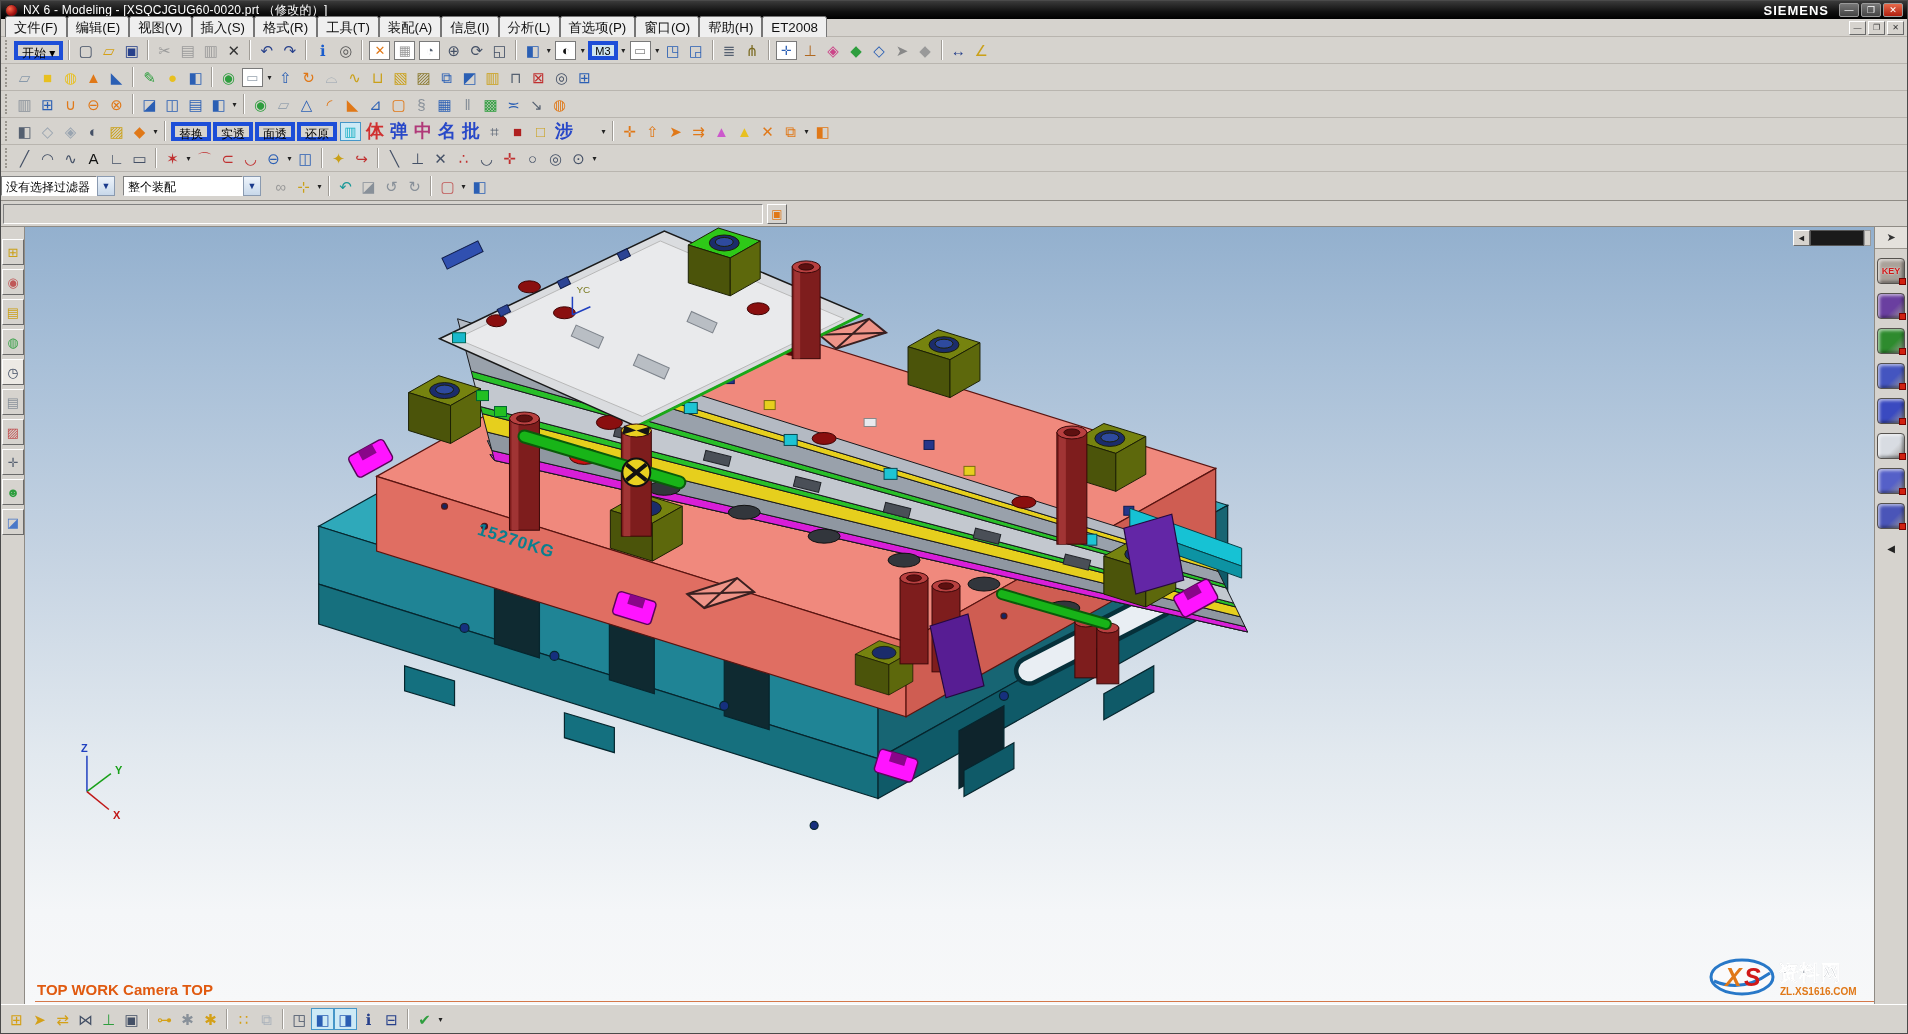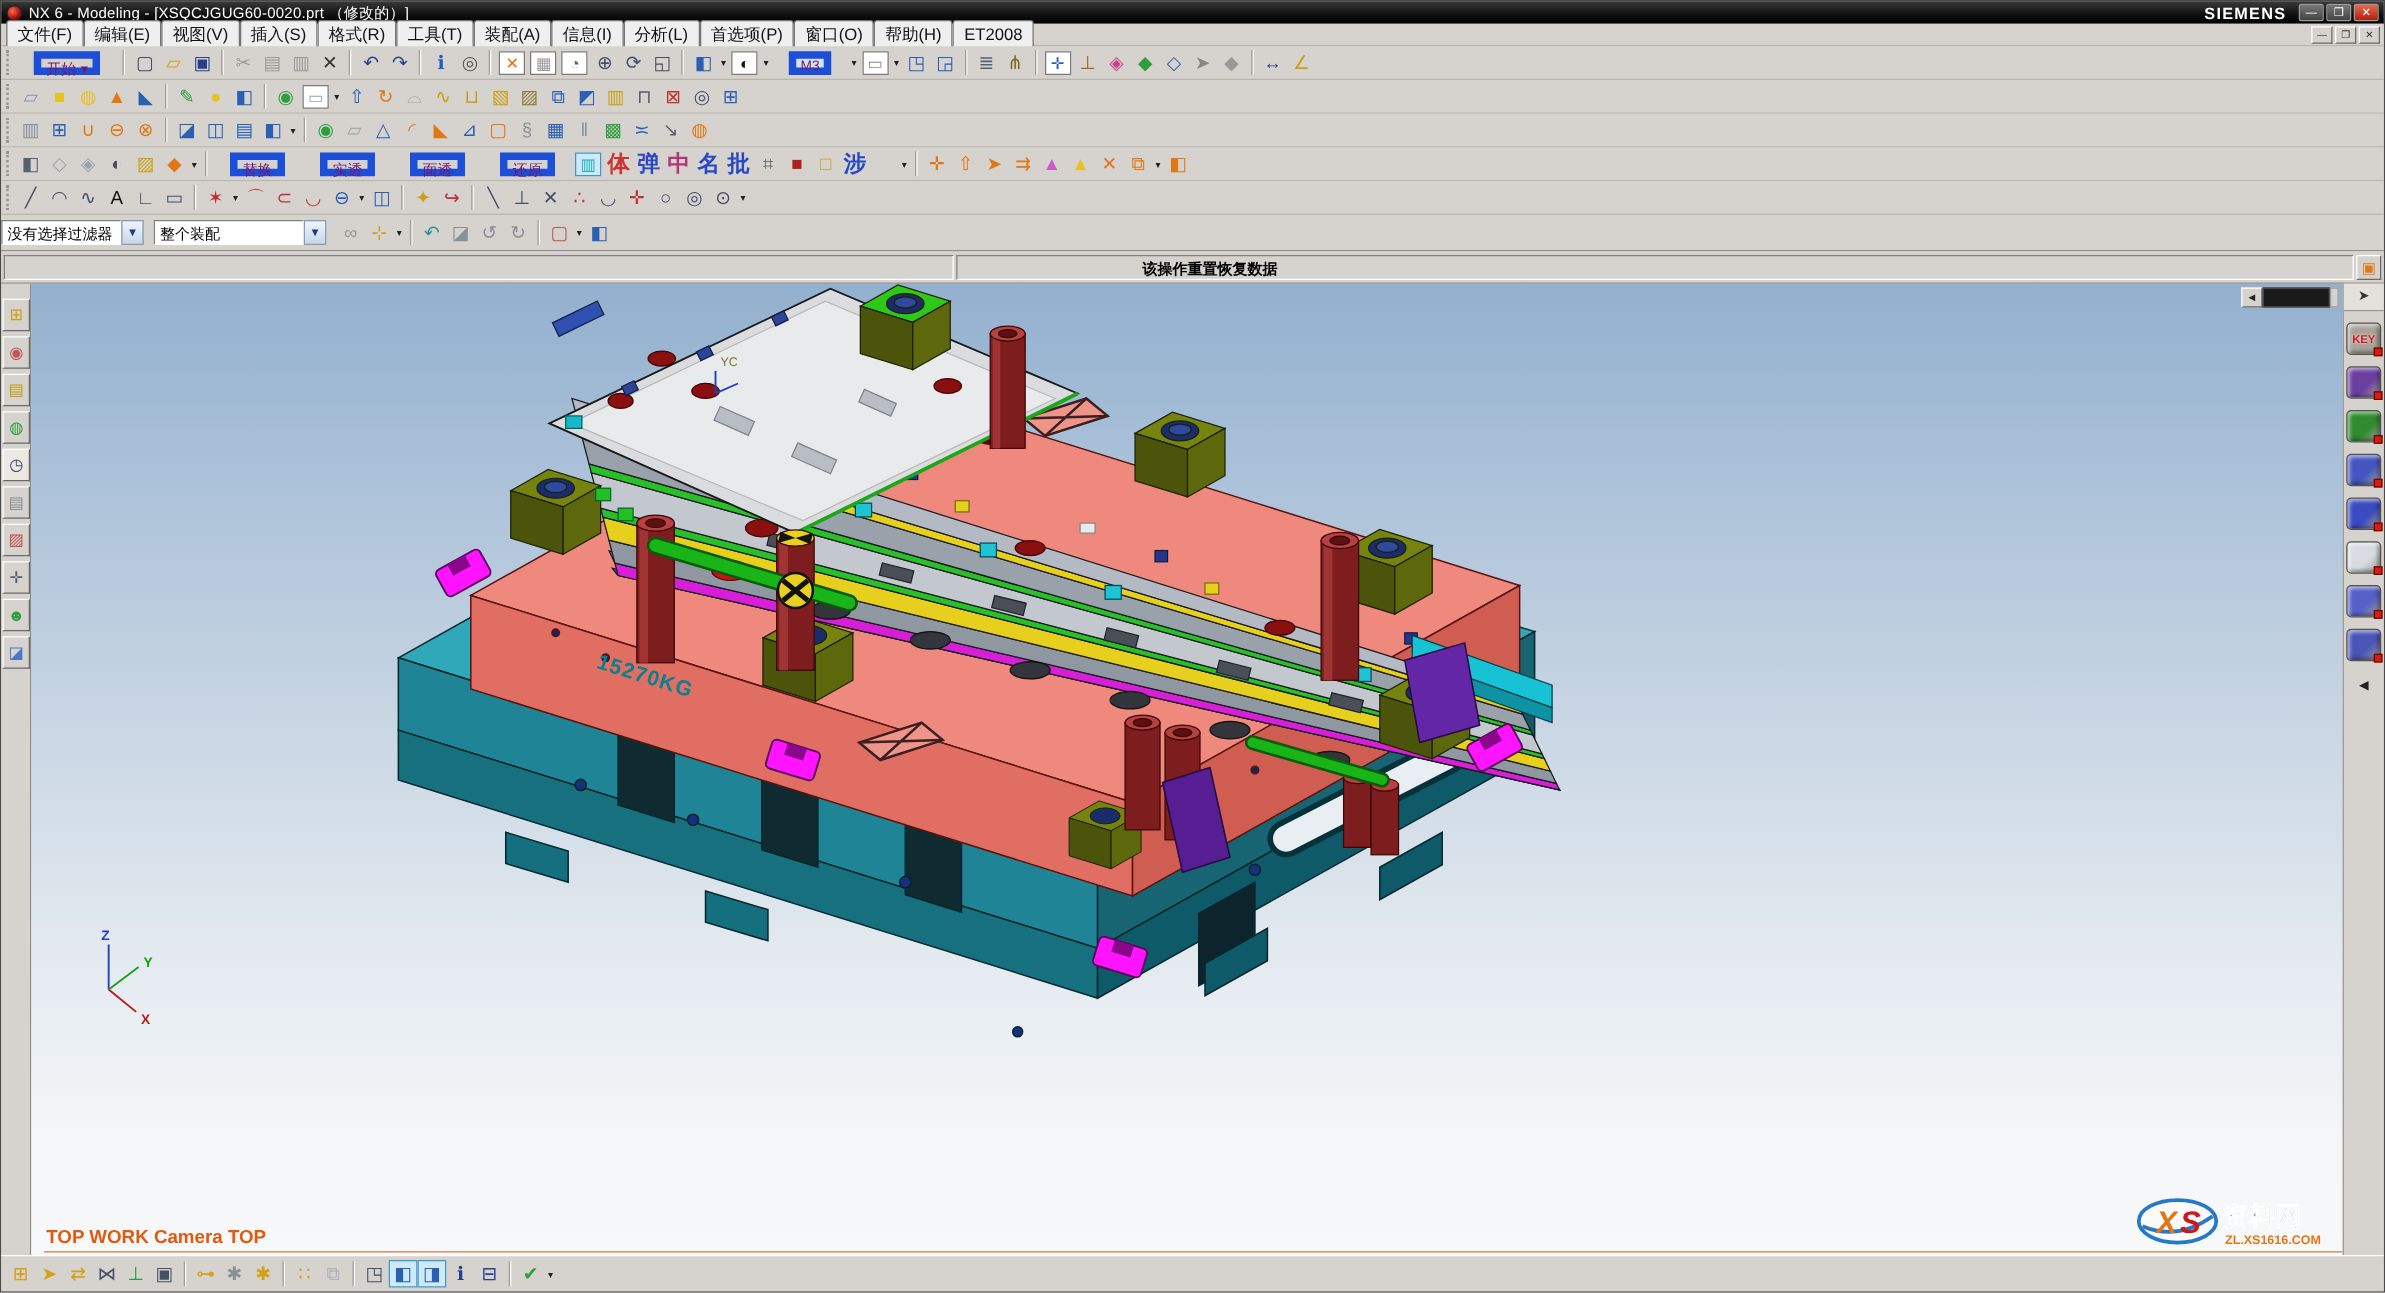--- a/index.html
+++ b/index.html
@@ -34,22 +34,22 @@
   .tbrow { position:absolute; left:0; right:0; height:27px; background:#d6d3ce;
     border-bottom:1px solid #b9b5af; display:flex; align-items:center; padding-left:4px; overflow:hidden; }
   .tbrow:before { content:""; width:3px; height:20px; margin-right:3px; flex:none;
     border-left:2px dotted #9a968f; }
   .ticon { width:23px; height:22px; flex:none; display:inline-flex; align-items:center; justify-content:center;
     font-size:15px; line-height:1; cursor:default; }
   .ticon.boxed { background:#fff; border:1px solid #7a7a7a; width:21px; height:19px; margin:0 2px; font-size:13px; }
   .ticon.active { background:#cdeaf6; border:1px solid #4596c8; }
   .tsep { width:2px; height:20px; margin:0 4px; flex:none;
     border-left:1px solid #a09c96; border-right:1px solid #fff; }
-  .tbtn { height:19px; margin:0 14px; padding:0 4px; background:#d6d3ce; font-size:12px;
-    border:6px solid #1d4ed8; color:#701a75; white-space:nowrap; flex:none; }
+  .tbtn { height:19px; margin:0 1px; padding:0 4px; background:#d6d3ce; font-size:12px;
+    border:4px solid #1d4ed8; color:#000000; white-space:nowrap; flex:none; }
   .tbtn.mini { background:#cfe4ee; font-size:11px; padding:0 3px; }
   .bigch { font-size:18px; font-weight:bold; width:24px; text-align:center; flex:none; }
   .dd { font-size:8px; color:#222; width:9px; flex:none; text-align:center; }
 
   
   .selbar { position:absolute; top:171px; left:0; right:0; height:29px; background:#d6d3ce;
     border-bottom:1px solid #8f8b85; display:flex; align-items:center; }
   .combo { display:flex; height:20px; margin-right:8px; flex:none; }
   .combo-field { background:#fff; border:1px solid; border-color:#808080 #fff #fff #808080;
     padding:2px 4px 0 4px; overflow:hidden; white-space:nowrap; }
@@ -336,21 +336,20 @@
         <span class="ticon" style="color: rgb(136, 144, 153);">↻</span>
         <div class="tsep"></div>
         <span class="ticon" style="color: rgb(192, 88, 88);">▢</span>
         <span class="dd">▾</span>
         <span class="ticon" style="color: rgb(43, 95, 180);">◧</span>
       </span>
   </div>
 
   <div class="promptbar">
     <div class="cuebox cue1"></div>
-    <div class="cuebox cue2">该操作重置恢复数据</div>
     <div class="promptbtn">▣</div>
   </div>
 
   <div class="main">
     <div class="resbar">
         <span class="restab" style="color: rgb(202, 160, 24);">⊞</span>
         <span class="restab" style="color: rgb(192, 88, 88);">◉</span>
         <span class="restab" style="color: rgb(202, 160, 24);">▤</span>
         <span class="restab" style="color: rgb(46, 158, 62);">◍</span>
         <span class="restab active" style="color: rgb(68, 80, 102);">◷</span>

